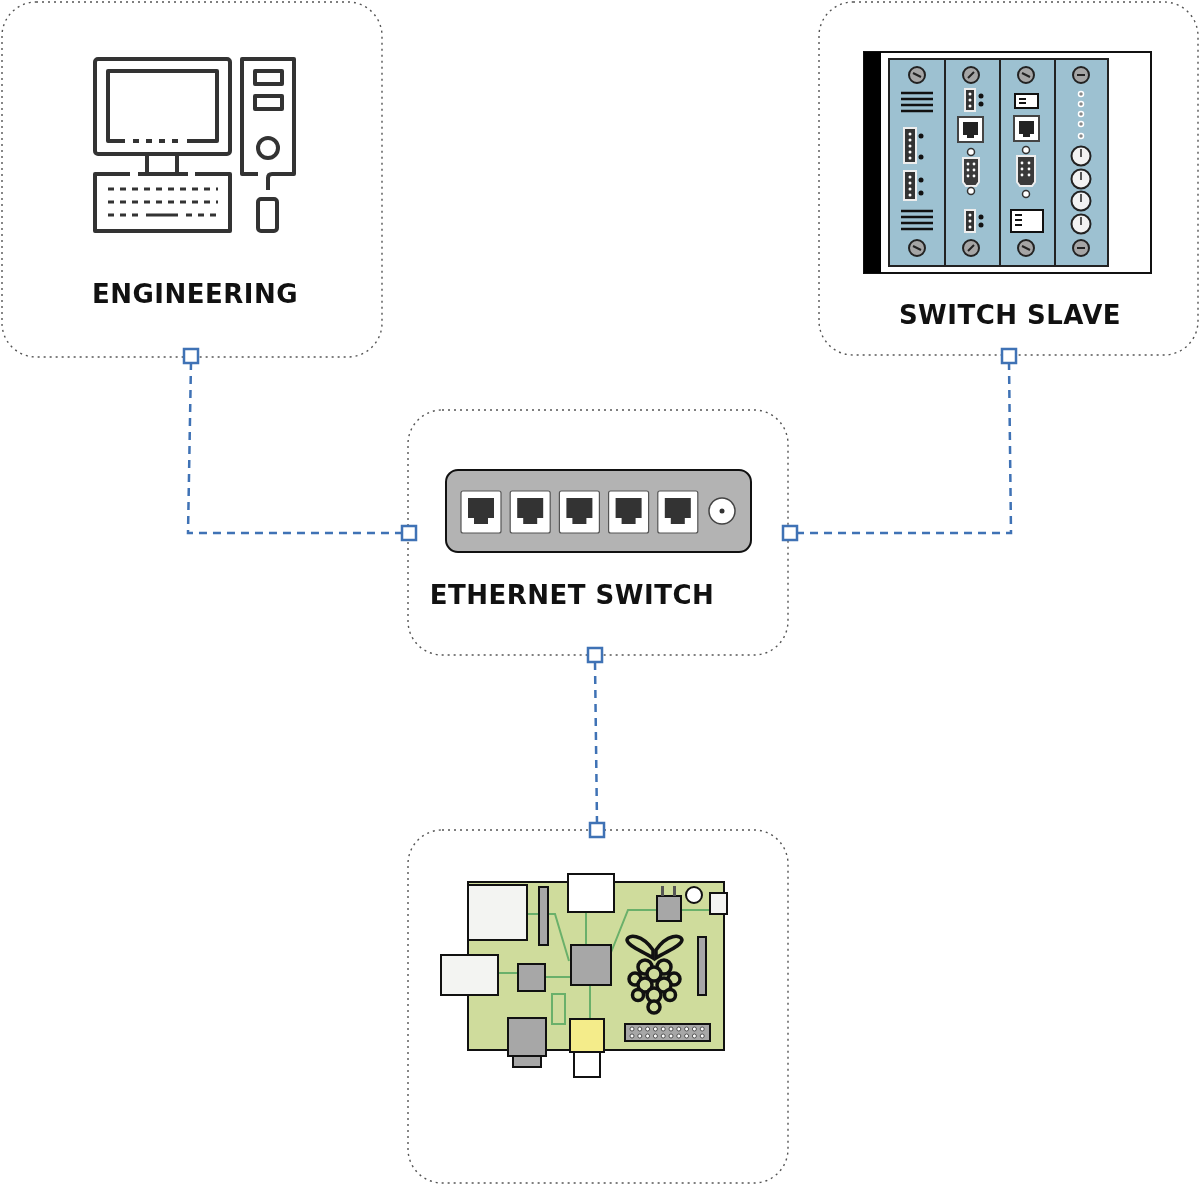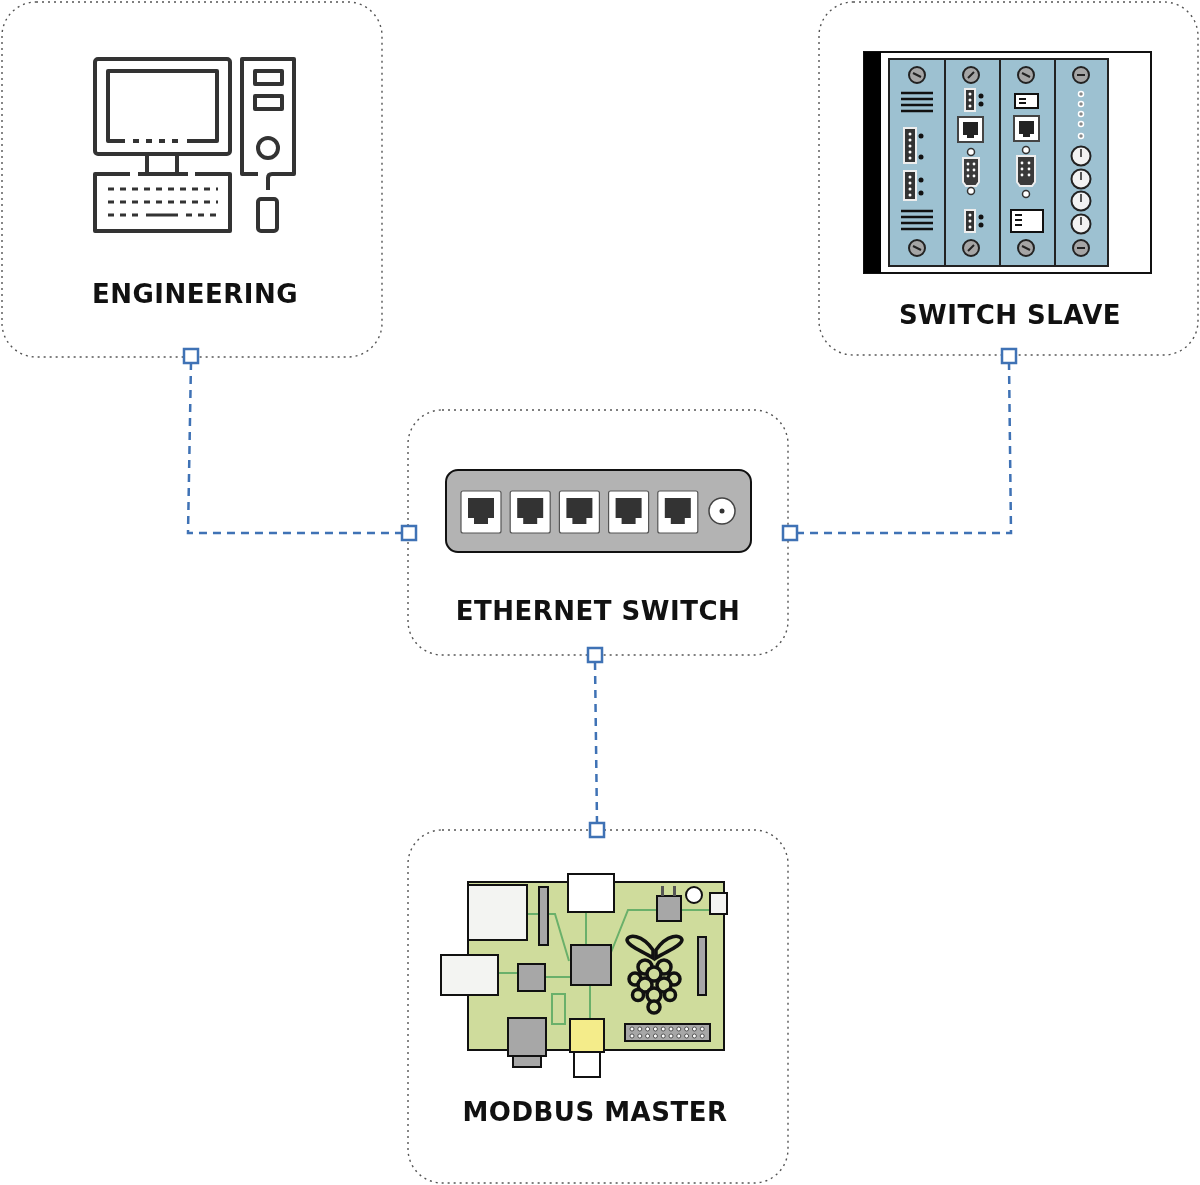--- a/index.html
+++ b/index.html
@@ -305,18 +305,17 @@
     </g>
   </g>
 </svg>
 
 <div class="node-label" style="left:40px; top:256px; width:310px;margin-top:21px;">
   <span>ENGINEERING</span>
 </div>
 <div class="node-label" style="left:855px; top:298px; width:310px;">
   <span>SWITCH SLAVE</span>
 </div>
-<div class="node-label" style="left:443px; top:578px; width:310px;margin-top:16px;">
+<div class="node-label" style="left:417px; top:578px; width:310px;">
   <span>ETHERNET SWITCH</span>
 </div>
 <div class="node-label" style="left:440px; top:1095px; width:310px;">
-  <span>MODBUS MASTER</span>
 </div>
 
 </body></html>

